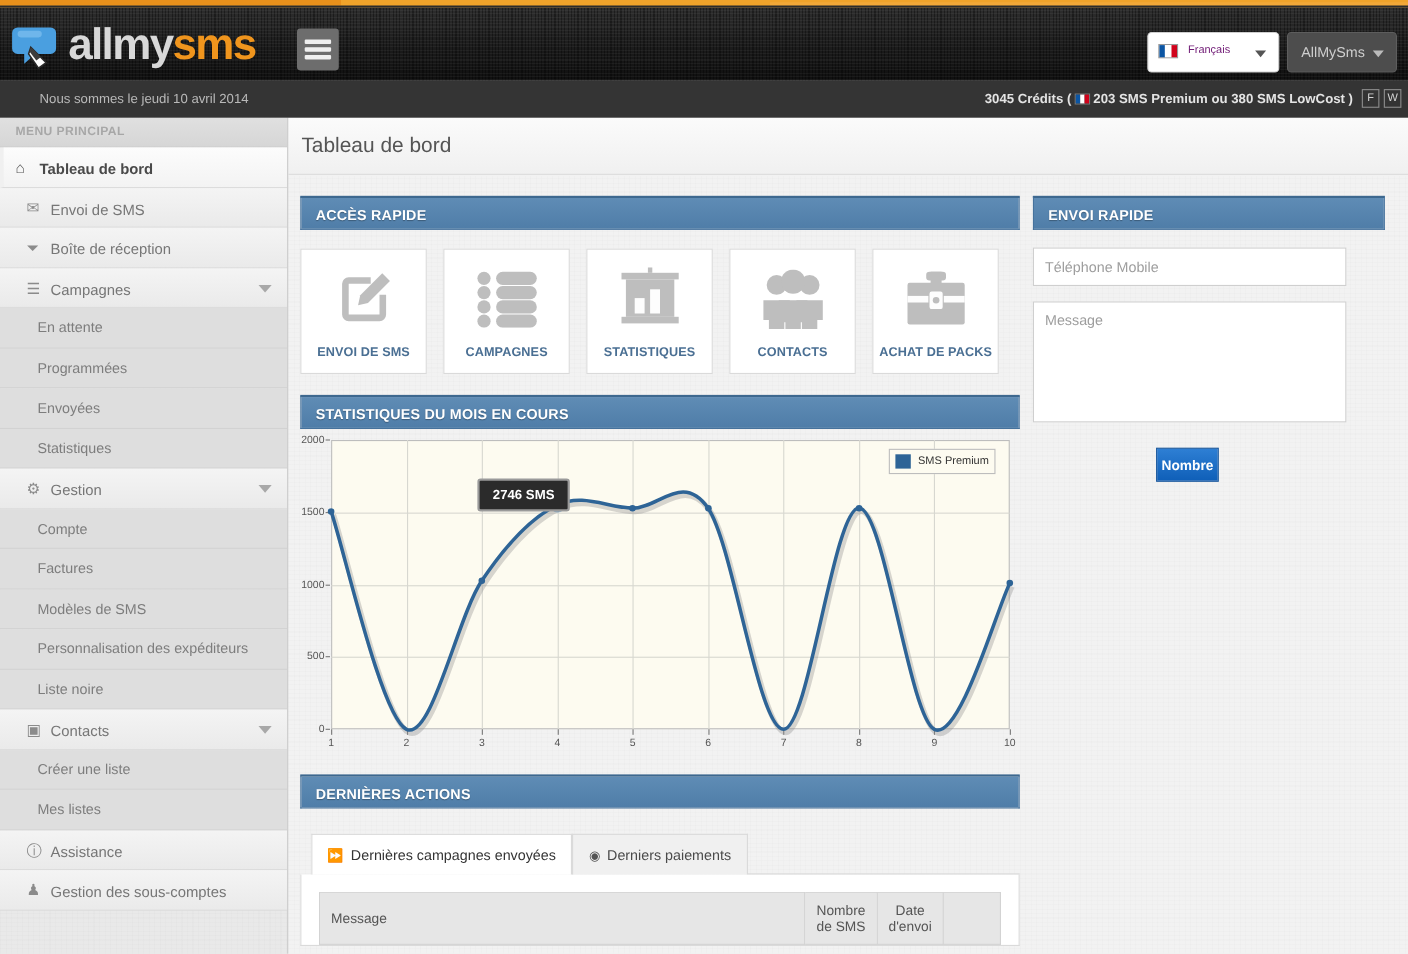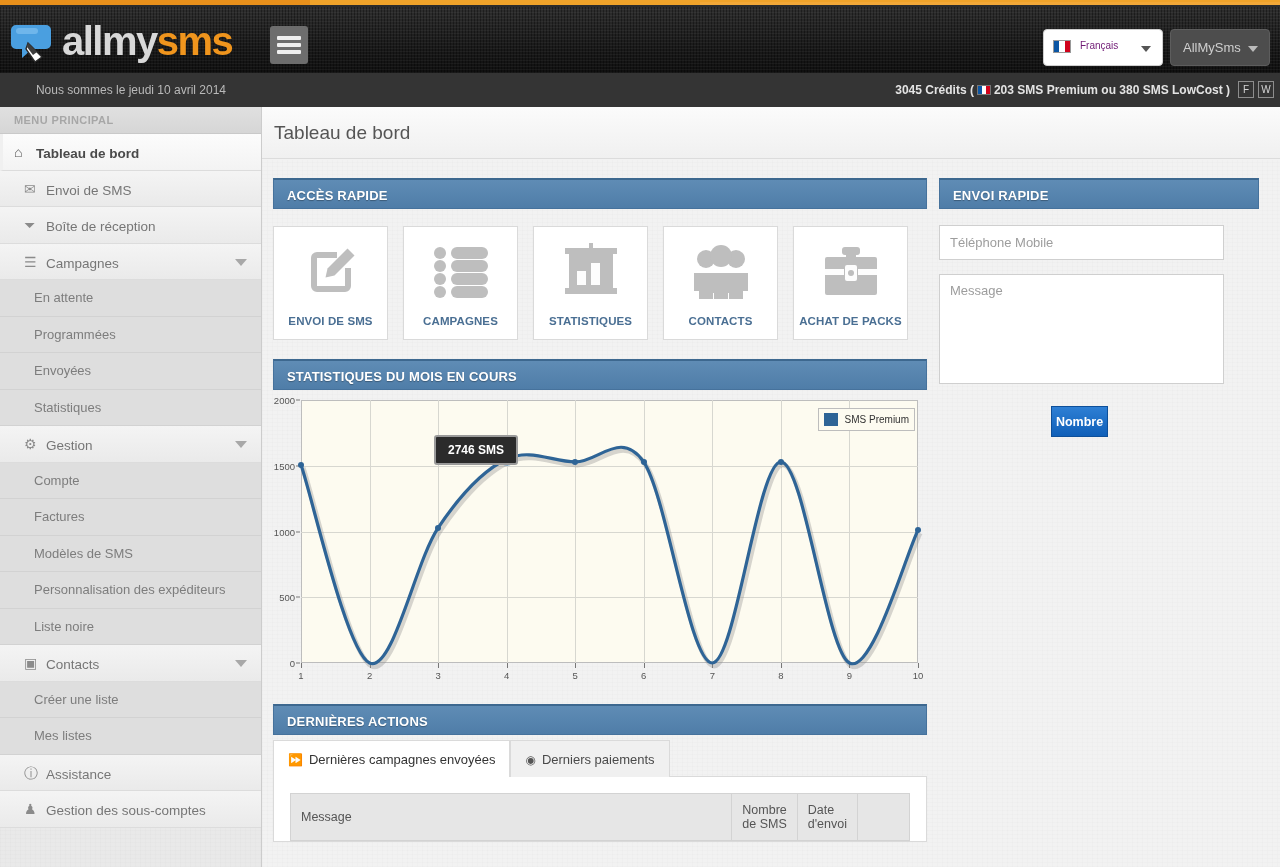--- a/index.html
+++ b/index.html
@@ -136,26 +136,26 @@
   .gl-v { position:absolute; top:0; width:1px; height:263px; background:#d7d7d0; }
   .xlab { position:absolute; top:270px; font-size:9.5px; color:#555; transform:translateX(-50%); }
   .xtick { position:absolute; top:263px; width:1px; height:5px; background:#777; }
   .pt { position:absolute; width:6px; height:6px; border-radius:50%; background:#2e6496;
      transform:translate(-50%,-50%); }
   .pt.hi { width:14px; height:14px; background:rgba(79,134,185,.55); }
   .pt.hi::after { content:''; position:absolute; left:3px; top:3px; width:8px; height:8px;
      border-radius:50%; background:#4f86b9; }
   #tooltip { position:absolute; left:133px; top:35px; background:#2b2b2b; color:#fff;
      font-size:12px; font-weight:bold; padding:6px 12px; border:2px solid #9a9a9a; border-radius:3px;}
-  #legend { position:absolute; right:3px; top:8px; background:#fdfbf0; border:1px solid #bdbdbd;
+  #legend { position:absolute; right:13px; top:8px; background:#fdfbf0; border:1px solid #bdbdbd;
      padding:4px 5px; font-size:10px; color:#333; display:flex; align-items:center; gap:7px;}
   #legend .sw { width:14px; height:13px; background:#2e6496; display:inline-block; }
 
   
-  #tabs { display:flex; padding-top:5px; }
+  #tabs { display:flex; padding-top:23px;margin-left:10px; }
   .tab { height:37px; line-height:37px; padding:0 14px; font-size:13px; color:#4a4a4a;
     border:1px solid #dadada; border-bottom:none; background:#f0f0f0; cursor:pointer; }
   .tab.on { background:#fff; color:#333; }
   .tab .ti { margin-right:6px; color:#555; font-size:12px; }
   .tabs-fill { flex:1; border-bottom:1px solid #dadada; }
   #tabpane { background:#fff; border:1px solid #dadada; border-top:none; padding:16px 16px 0 16px; }
   table { border-collapse:collapse; width:100%; }
   th { background:#e6e6e6; border:1px solid #d3d3d3; color:#555; font-size:12.5px;
     font-weight:normal; text-align:left; padding:9px 10px; vertical-align:middle; }
 
@@ -419,21 +419,21 @@
             <div class="tab on"><span class="ti">⏩</span><span>Dernières campagnes envoyées</span></div>
             <div class="tab"><span class="ti">◉</span><span>Derniers paiements</span></div>
             <div class="tabs-fill"></div>
           </div>
         <div id="tabpane">
           <table>
             <thead>
                 <tr id="thead-row">
                   <th style="width: auto;"><span>Message</span></th>
                   <th style="width: 52px;"><span>Nombre de SMS</span></th>
-                  <th style="width: 56px;"><span>Date d'envoi</span></th>
+                  <th style="width: 56px; text-align: center;"><span>Date d'envoi</span></th>
                   <th style="width: 52px;"><span></span></th>
                 </tr>
               </thead>
             <tbody id="tbody"></tbody>
           </table>
         </div>
       </div>
     </div>
 
     <div id="right-col">

